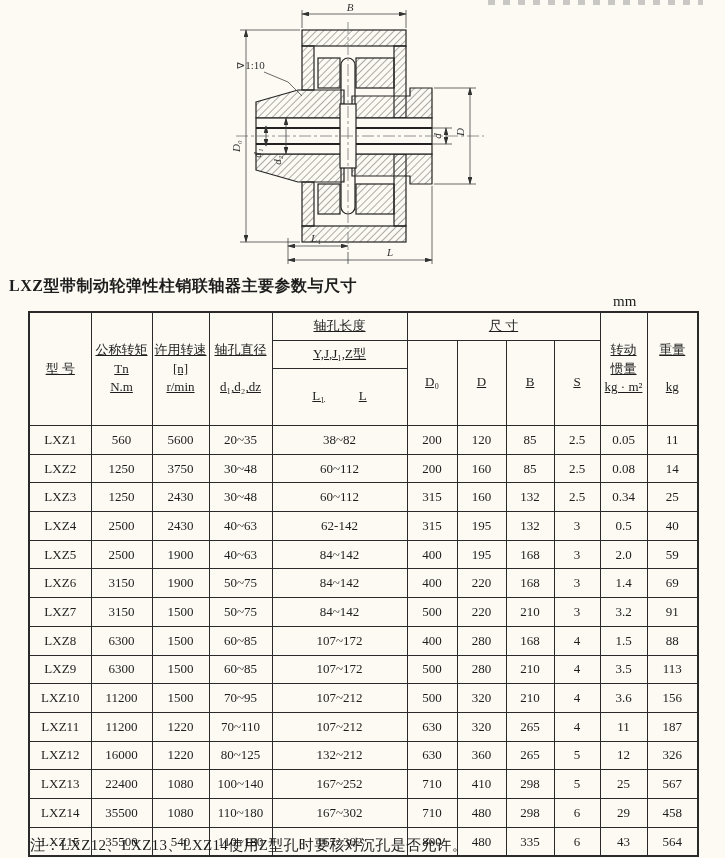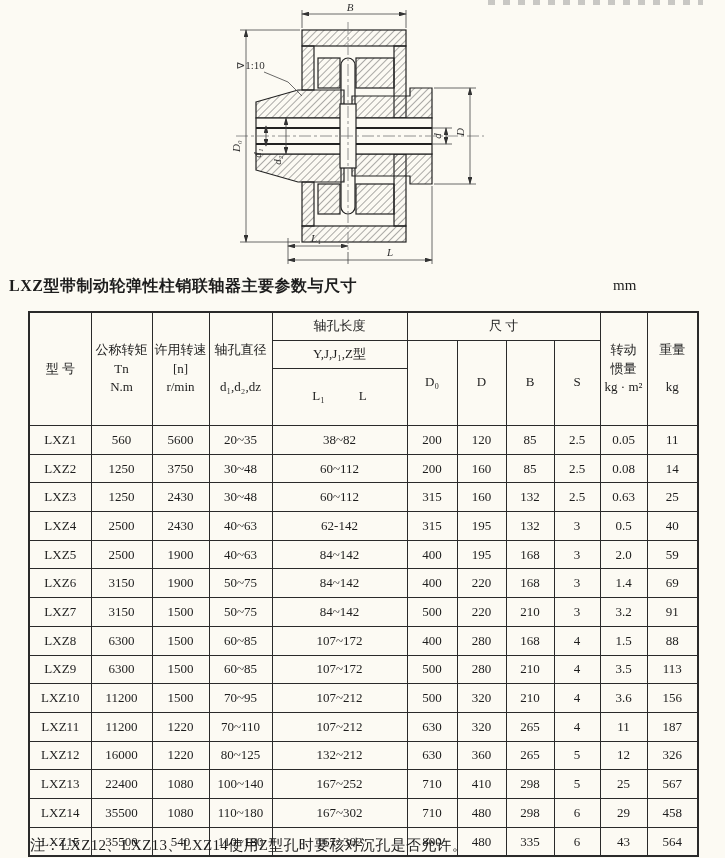--- a/index.html
+++ b/index.html
@@ -15,29 +15,29 @@
   }
   .drawing{position:absolute;left:0;top:0;width:725px;height:272px;}
   .dimtext{font:italic 11px "Liberation Serif",serif;fill:#333;}
   .tapertext{font:11px "Liberation Serif",serif;fill:#333;}
 
   .title-row{position:absolute;left:0;top:276px;width:725px;height:22px;}
   .doc-title{
     position:absolute;left:9px;top:0;width:100%;text-align:left;
     font:bold 16px "Liberation Serif","DejaVu Sans",serif;letter-spacing:.5px;
   }
-  .unit{position:absolute;left:613px;top:1px;font:15px "Liberation Serif",serif;}
+  .unit{position:absolute;left:613px;top:17px;font:15px "Liberation Serif",serif;}
 
   .tbl-wrap{position:absolute;left:28px;top:311px;}
   table{border-collapse:collapse;table-layout:fixed;border:2px solid #2a2a2a;}
   th,td{
     border:1px solid #2a2a2a;padding:0;text-align:center;vertical-align:middle;
     font:13px "Liberation Serif","DejaVu Sans",serif;font-weight:normal;
   }
-  thead th{white-space:pre-line;line-height:1.45;}
+  thead th{white-space:pre-line;line-height:1.45;text-decoration:underline;}
   thead tr{height:28px;}
   tbody td{height:27.7px;}
   .lcell{display:flex;justify-content:center;gap:34px;}
   .note{
     position:absolute;left:30px;top:836px;width:680px;
     font:15px "Liberation Serif","DejaVu Sans",serif;letter-spacing:.3px;
   }
 </style>
 </head>
 <body>
@@ -218,21 +218,21 @@
         <tr>
           <td>LXZ3</td>
           <td>1250</td>
           <td>2430</td>
           <td>30~48</td>
           <td>60~112</td>
           <td>315</td>
           <td>160</td>
           <td>132</td>
           <td>2.5</td>
-          <td>0.63</td>
+          <td>0.34</td>
           <td>25</td>
         </tr>
         <tr>
           <td>LXZ4</td>
           <td>2500</td>
           <td>2430</td>
           <td>40~63</td>
           <td>62-142</td>
           <td>315</td>
           <td>195</td>

